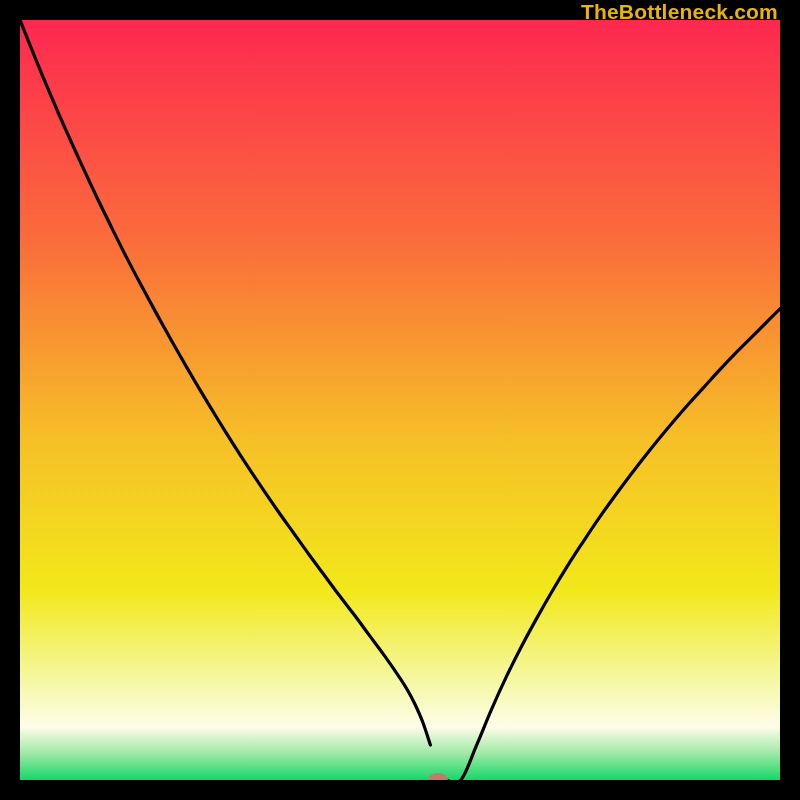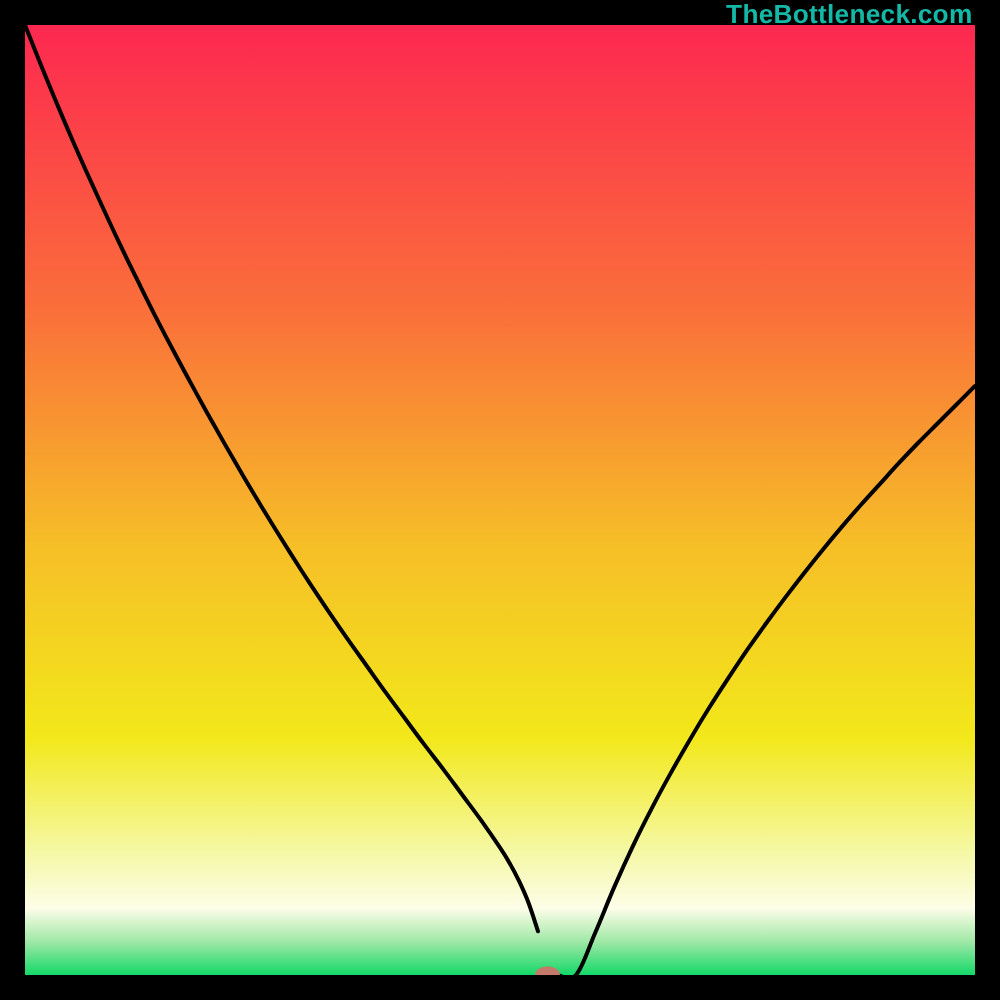--- a/index.html
+++ b/index.html
@@ -22,21 +22,21 @@
     top: 20px;
     width: 760px;
     height: 760px;
   }
   .watermark {
     position: absolute;
     top: 0px;
     right: 22px;
     font-family: Arial, Helvetica, sans-serif;
     font-size: 21px;
-    color: #14b8a6;
+    color: #eab308;
     font-weight: 600;
     letter-spacing: 0.2px;
   }
   svg { display: block; }
 </style>
 </head>
 <body>
 <div class="outer">
 
 <div class="watermark">TheBottleneck.com</div>

